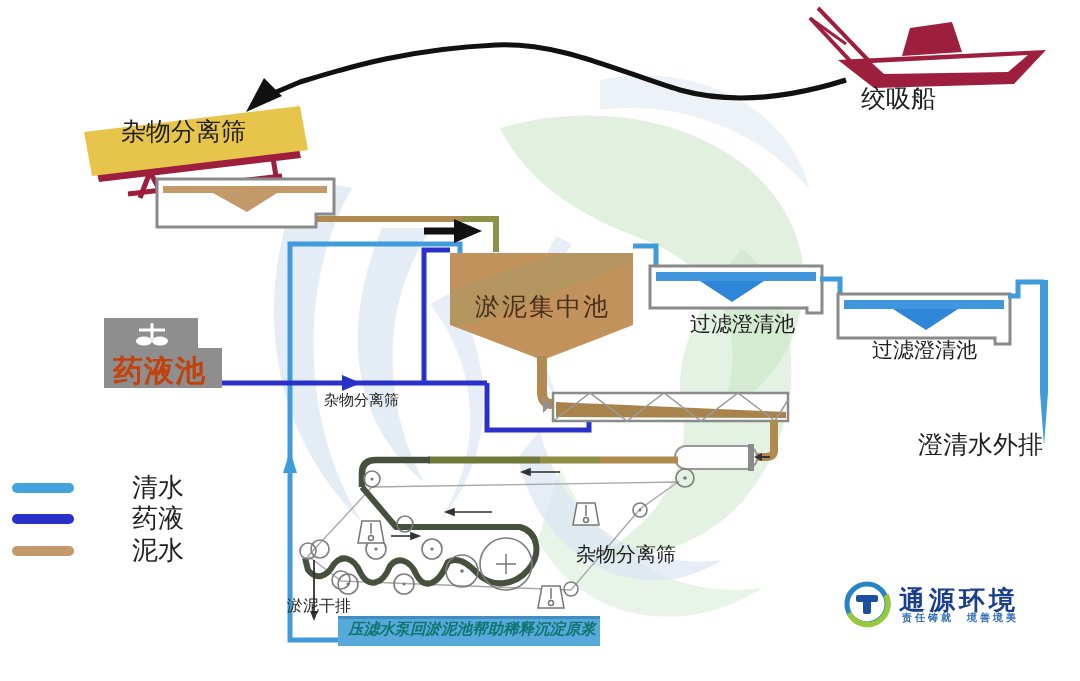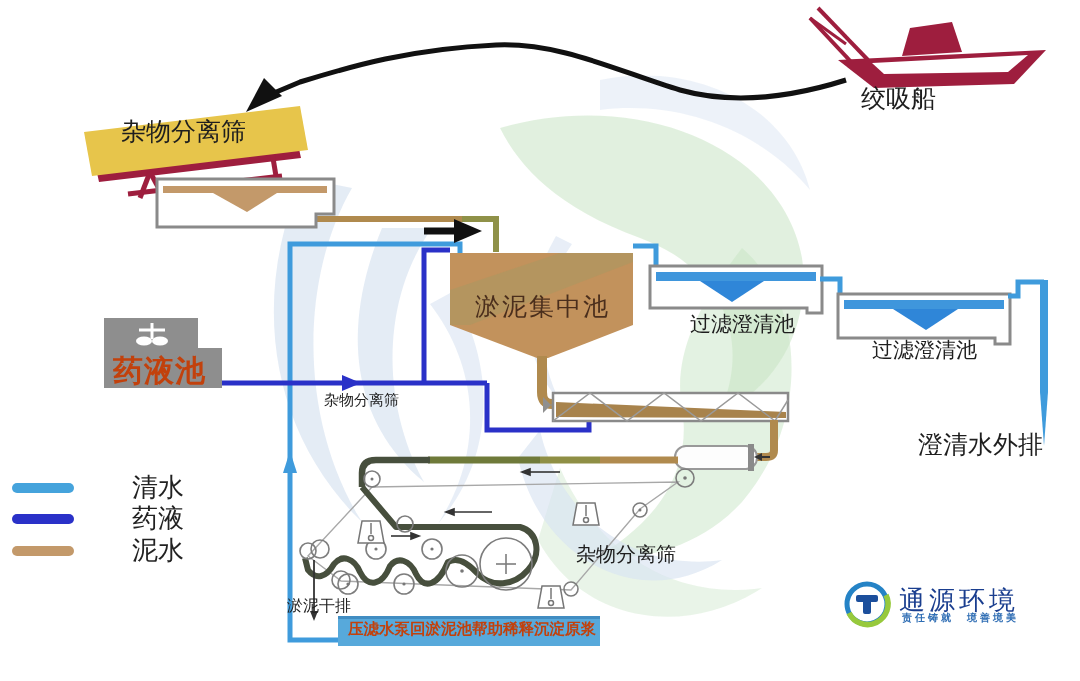--- a/index.html
+++ b/index.html
@@ -14,26 +14,26 @@
   .mid{font-size:21px;}
   .small{font-size:15px;}
   .pool-label{font-size:25px;color:#4a2e1c;letter-spacing:2px;}
   .white-label{color:#c2410c;font-size:30px;letter-spacing:1px;font-weight:bold;}
   .banner{
     position:absolute;left:338px;top:616px;width:262px;height:30px;
     background:#57a9db;box-shadow:inset 0 3px 0 rgba(25,90,150,.35);
   }
   .banner-text{
     position:absolute;left:348px;top:620px;width:252px;
-    font-size:15.5px;font-weight:bold;color:#c2410c;letter-spacing:0px;
+    font-size:15.5px;font-weight:bold;color:#0f766e;letter-spacing:0px;font-style:italic;
   }
   .legend-row{position:absolute;left:12px;display:flex;align-items:center;gap:40px;}
   .swatch{width:62px;height:10px;border-radius:5px;margin-right:18px;}
   .legend-label{font-size:26px;color:#222;}
-  .logo-name{position:absolute;left:899px;top:583px;font-size:26px;font-weight:normal;
+  .logo-name{position:absolute;left:899px;top:583px;font-size:26px;font-weight:bold;
     color:#1a3e8f;letter-spacing:4px;font-family:"Liberation Sans","DejaVu Sans",sans-serif;}
   .logo-tag{position:absolute;left:902px;top:611px;font-size:10px;font-weight:bold;
     color:#2e6db4;letter-spacing:3px;font-family:"Liberation Sans","DejaVu Sans",sans-serif;}
 </style>
 </head>
 <body>
 
 <div class="stage">
 
 <svg width="1080" height="681" viewBox="0 0 1080 681">

